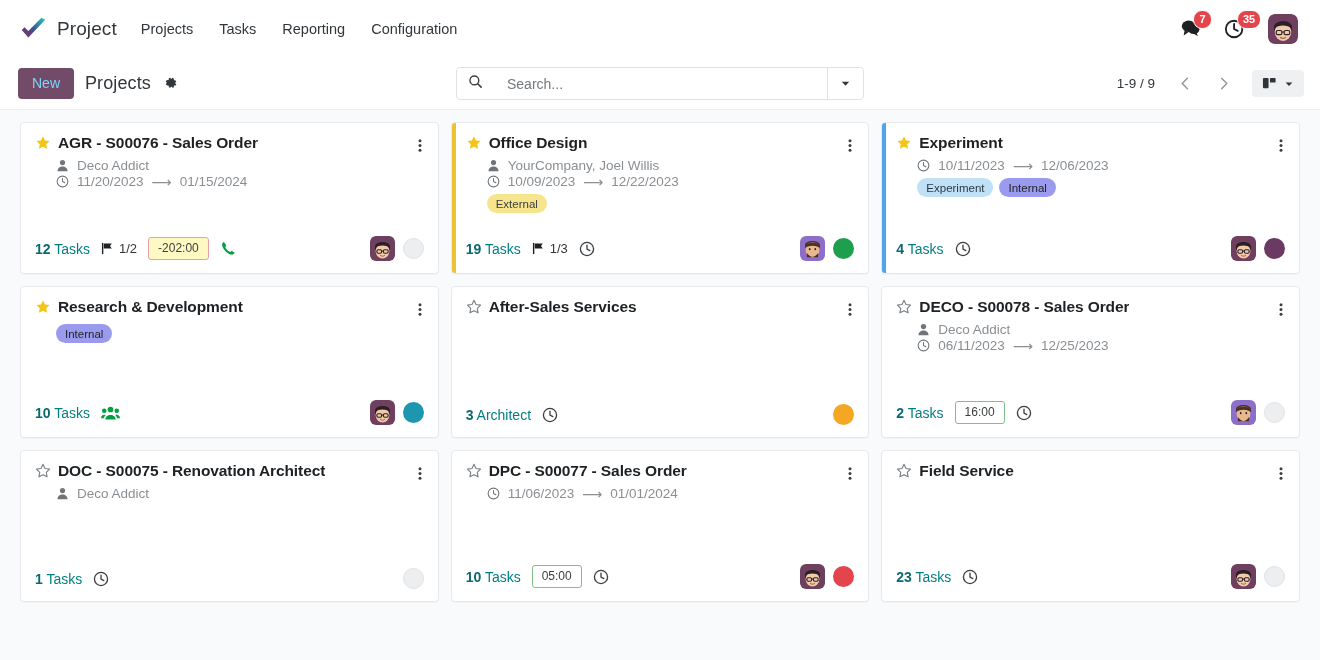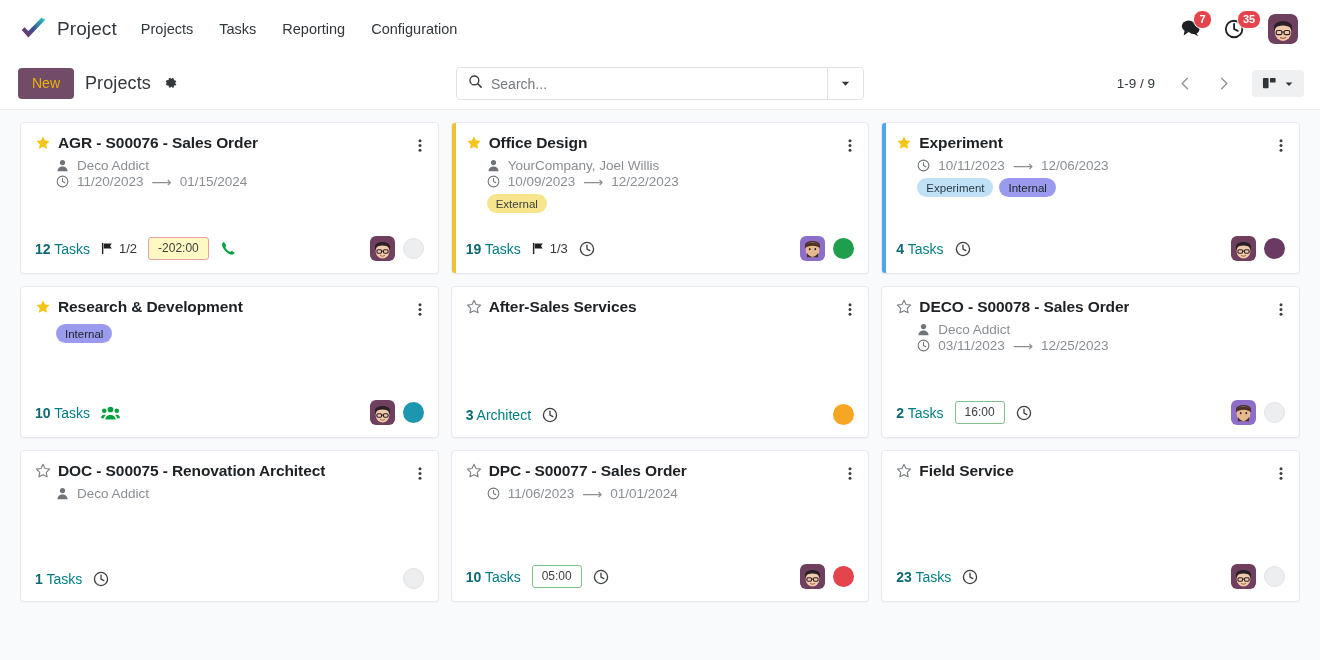--- a/index.html
+++ b/index.html
@@ -51,40 +51,40 @@
   .control-panel {
     height: 52px;
     display: flex; align-items: center;
     padding: 0 16px 0 18px;
     border-bottom: 1px solid #eceef0;
     background: #fff;
     position: relative;
   }
   .cp-left { display: flex; align-items: center; gap: 11px; }
   .btn-new {
-    background: #714b67; color: #eab308;
+    background: #714b67; color: #7dd3fc;
     border: none; border-radius: 4px;
     font-size: 14px; font-family: inherit;
     padding: 7px 14px; cursor: pointer; line-height: 1.2;
   }
   .breadcrumb-title {
     font-size: 18px; color: #31373b; font-weight: 400; letter-spacing: .1px;
   }
   .gear-btn {
     background: none; border: none; cursor: pointer; padding: 2px;
     display: flex; align-items: center; color: #31373b;
   }
 
   .searchview {
     position: absolute; left: 50%; transform: translateX(-50%);
     width: 408px; height: 33px;
     display: flex; align-items: stretch;
     border: 1px solid #dee2e6; border-radius: 4px; background: #fff;
   }
-  .searchview-input-wrap { flex: 1; display: flex; align-items: center; padding: 0 8px 0 11px; gap: 8px; }
+  .searchview-input-wrap { flex: 1; display: flex; align-items: center; padding: 0 8px 0 11px; gap: 24px; }
   .search-icon-svg { flex: 0 0 auto; color: #3c4043; }
   .searchview input {
     border: none; outline: none; width: 100%;
     font-size: 14px; font-family: inherit; color: #31373b; background: transparent;
   }
   .searchview input::placeholder { color: #74797d; }
   .search-toggle {
     width: 36px; border-left: 1px solid #dee2e6;
     display: flex; align-items: center; justify-content: center;
     cursor: pointer; background: #fff; border-radius: 0 4px 4px 0;
@@ -583,21 +583,21 @@
                   <path d="M1.8 15c0-3.6 2.8-5.8 6.2-5.8s6.2 2.2 6.2 5.8z" fill="currentColor"></path>
                 </svg></span>
               <span>Deco Addict</span>
             </div>
             <div class="k-subrow">
               <span class="ic"><svg viewBox="0 0 16 16" width="13" height="13">
                   <circle cx="8" cy="8" r="6.6" fill="none" stroke="currentColor" stroke-width="1.3"></circle>
                   <path d="M8 4.2 L8 8 L10.8 9.6" fill="none" stroke="currentColor" stroke-width="1.3" stroke-linecap="round"></path>
                 </svg></span>
               <span class="k-dates">
-                <span>03/11/2023</span>
+                <span>06/11/2023</span>
                 <span class="arrow">⟶</span>
                 <span>12/25/2023</span>
               </span>
             </div>
           </div>
         </div>
         <div class="k-footer">
           <span class="k-count"><b>2</b> <span>Tasks</span></span>
           <span class="time-badge pos">16:00</span>
           <span style="line-height:0;color:#3c4043"><svg viewBox="0 0 18 18" width="16" height="16">

